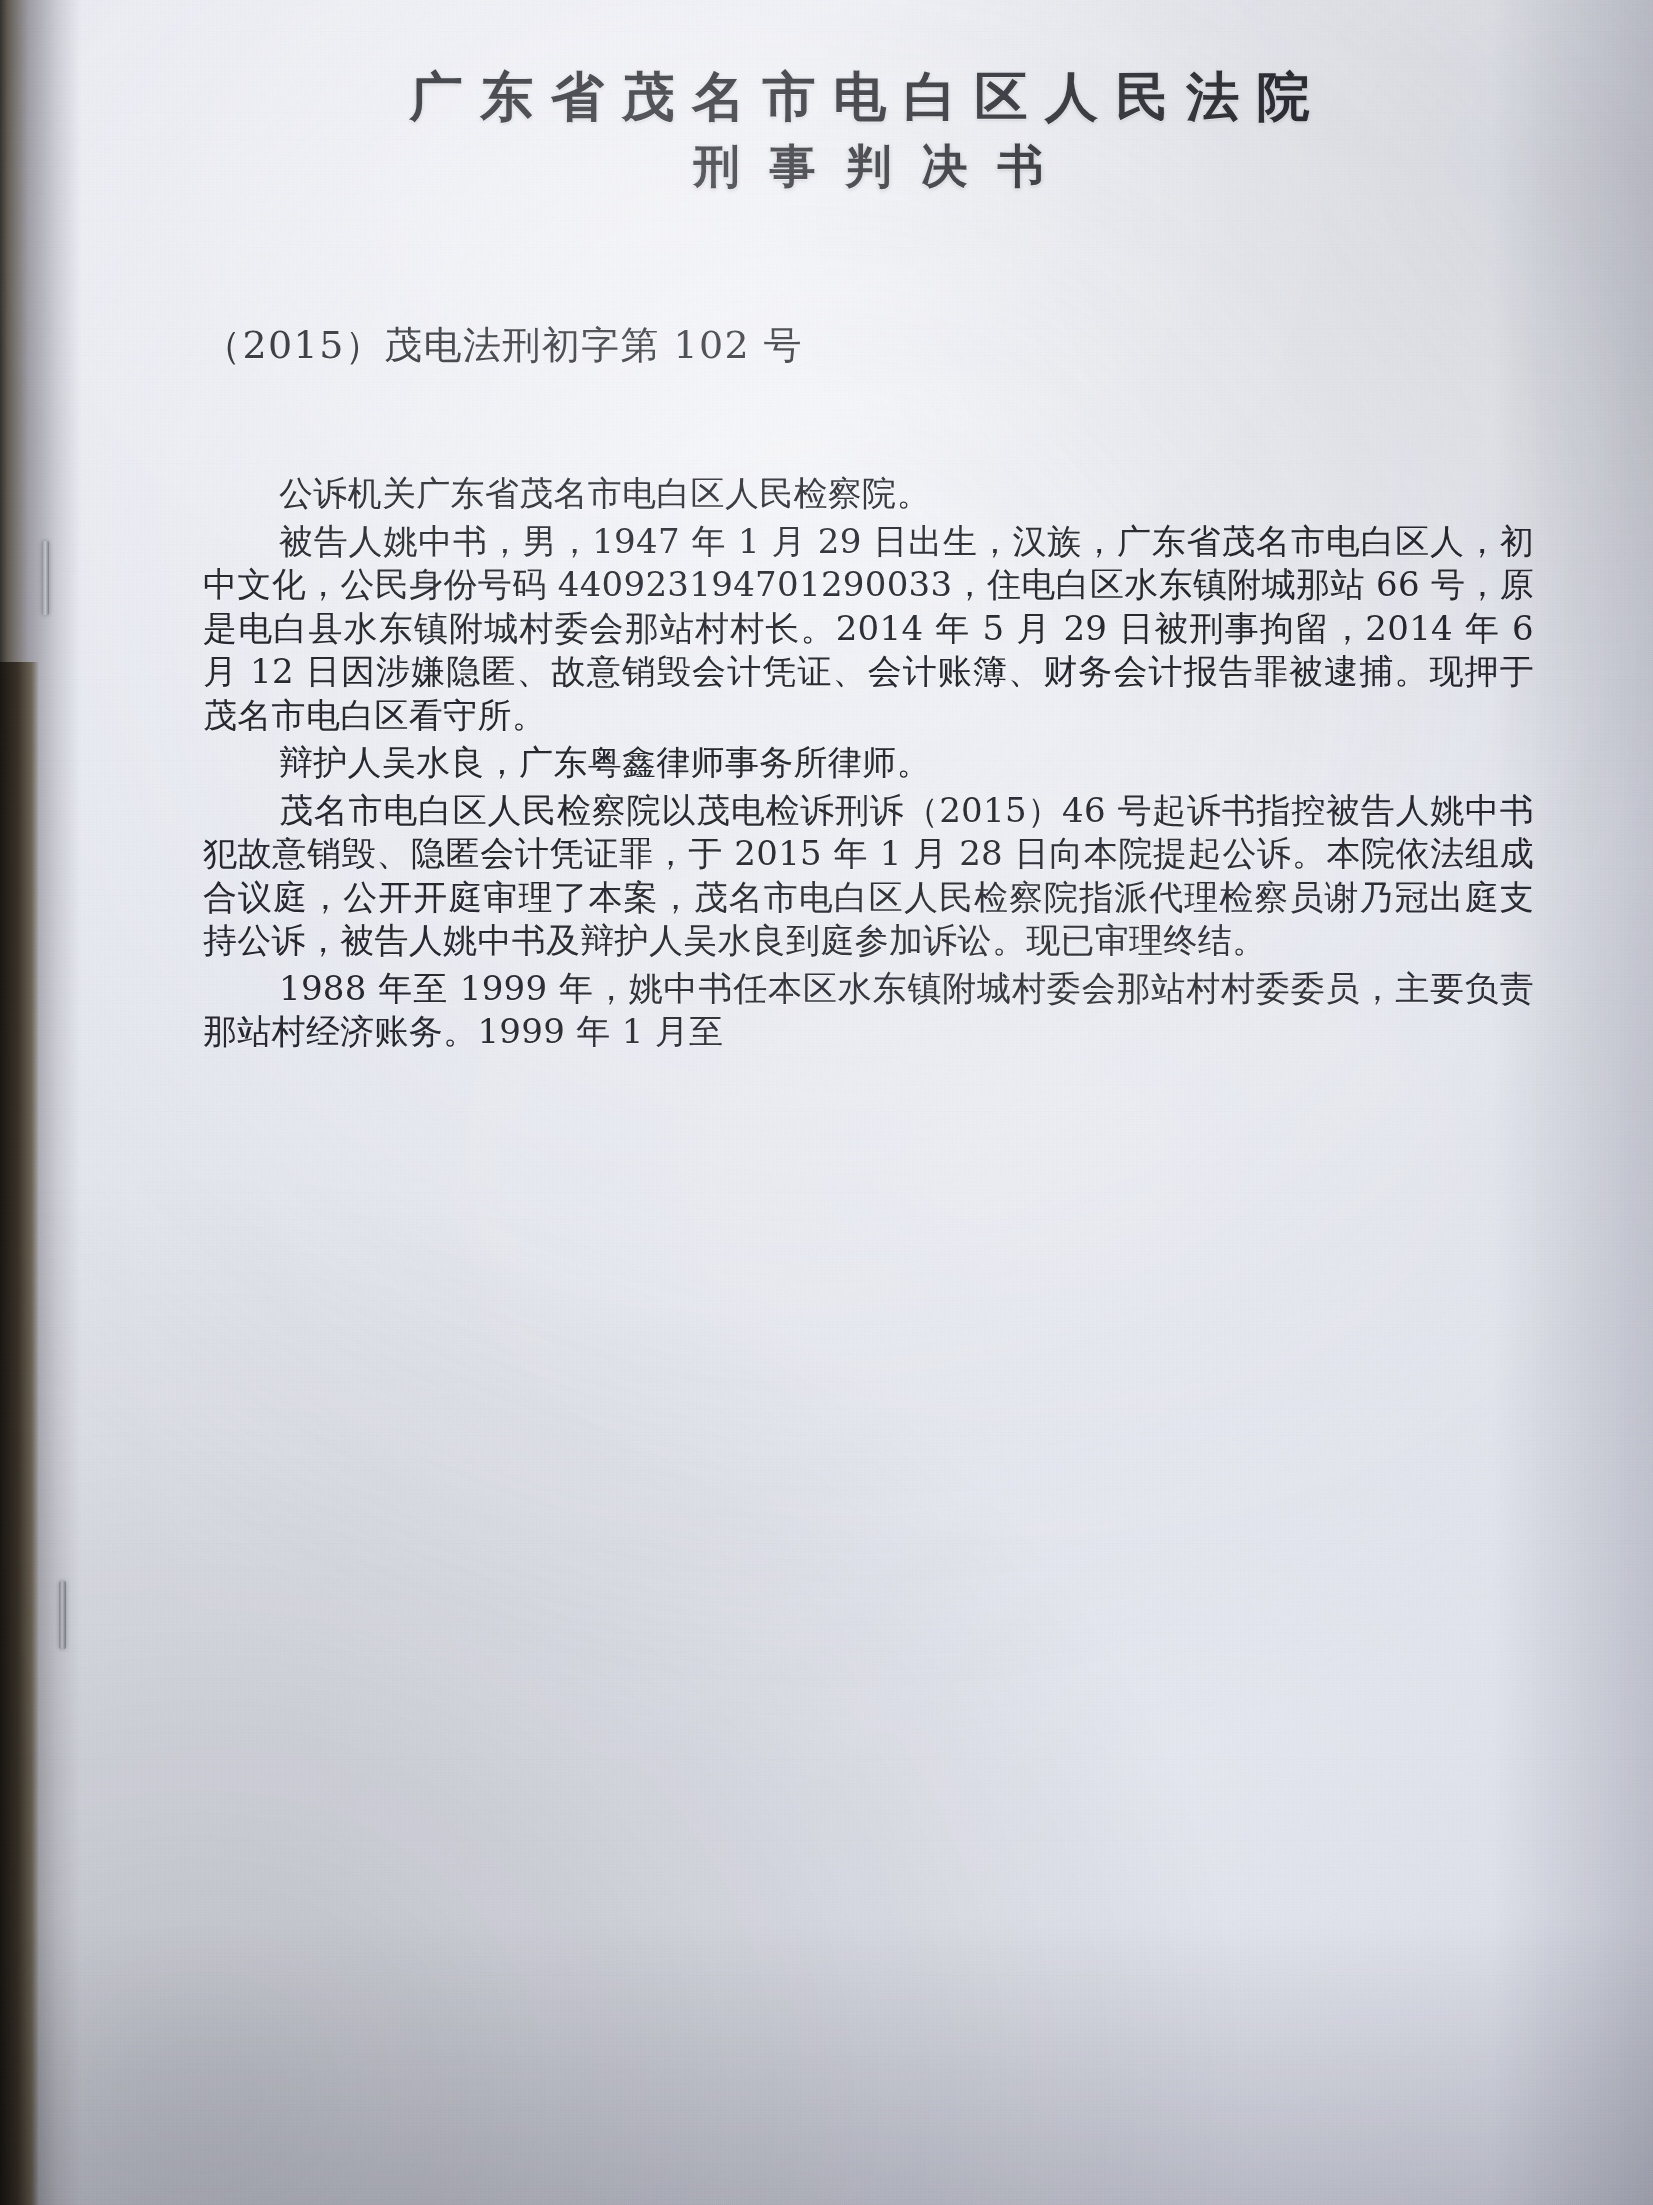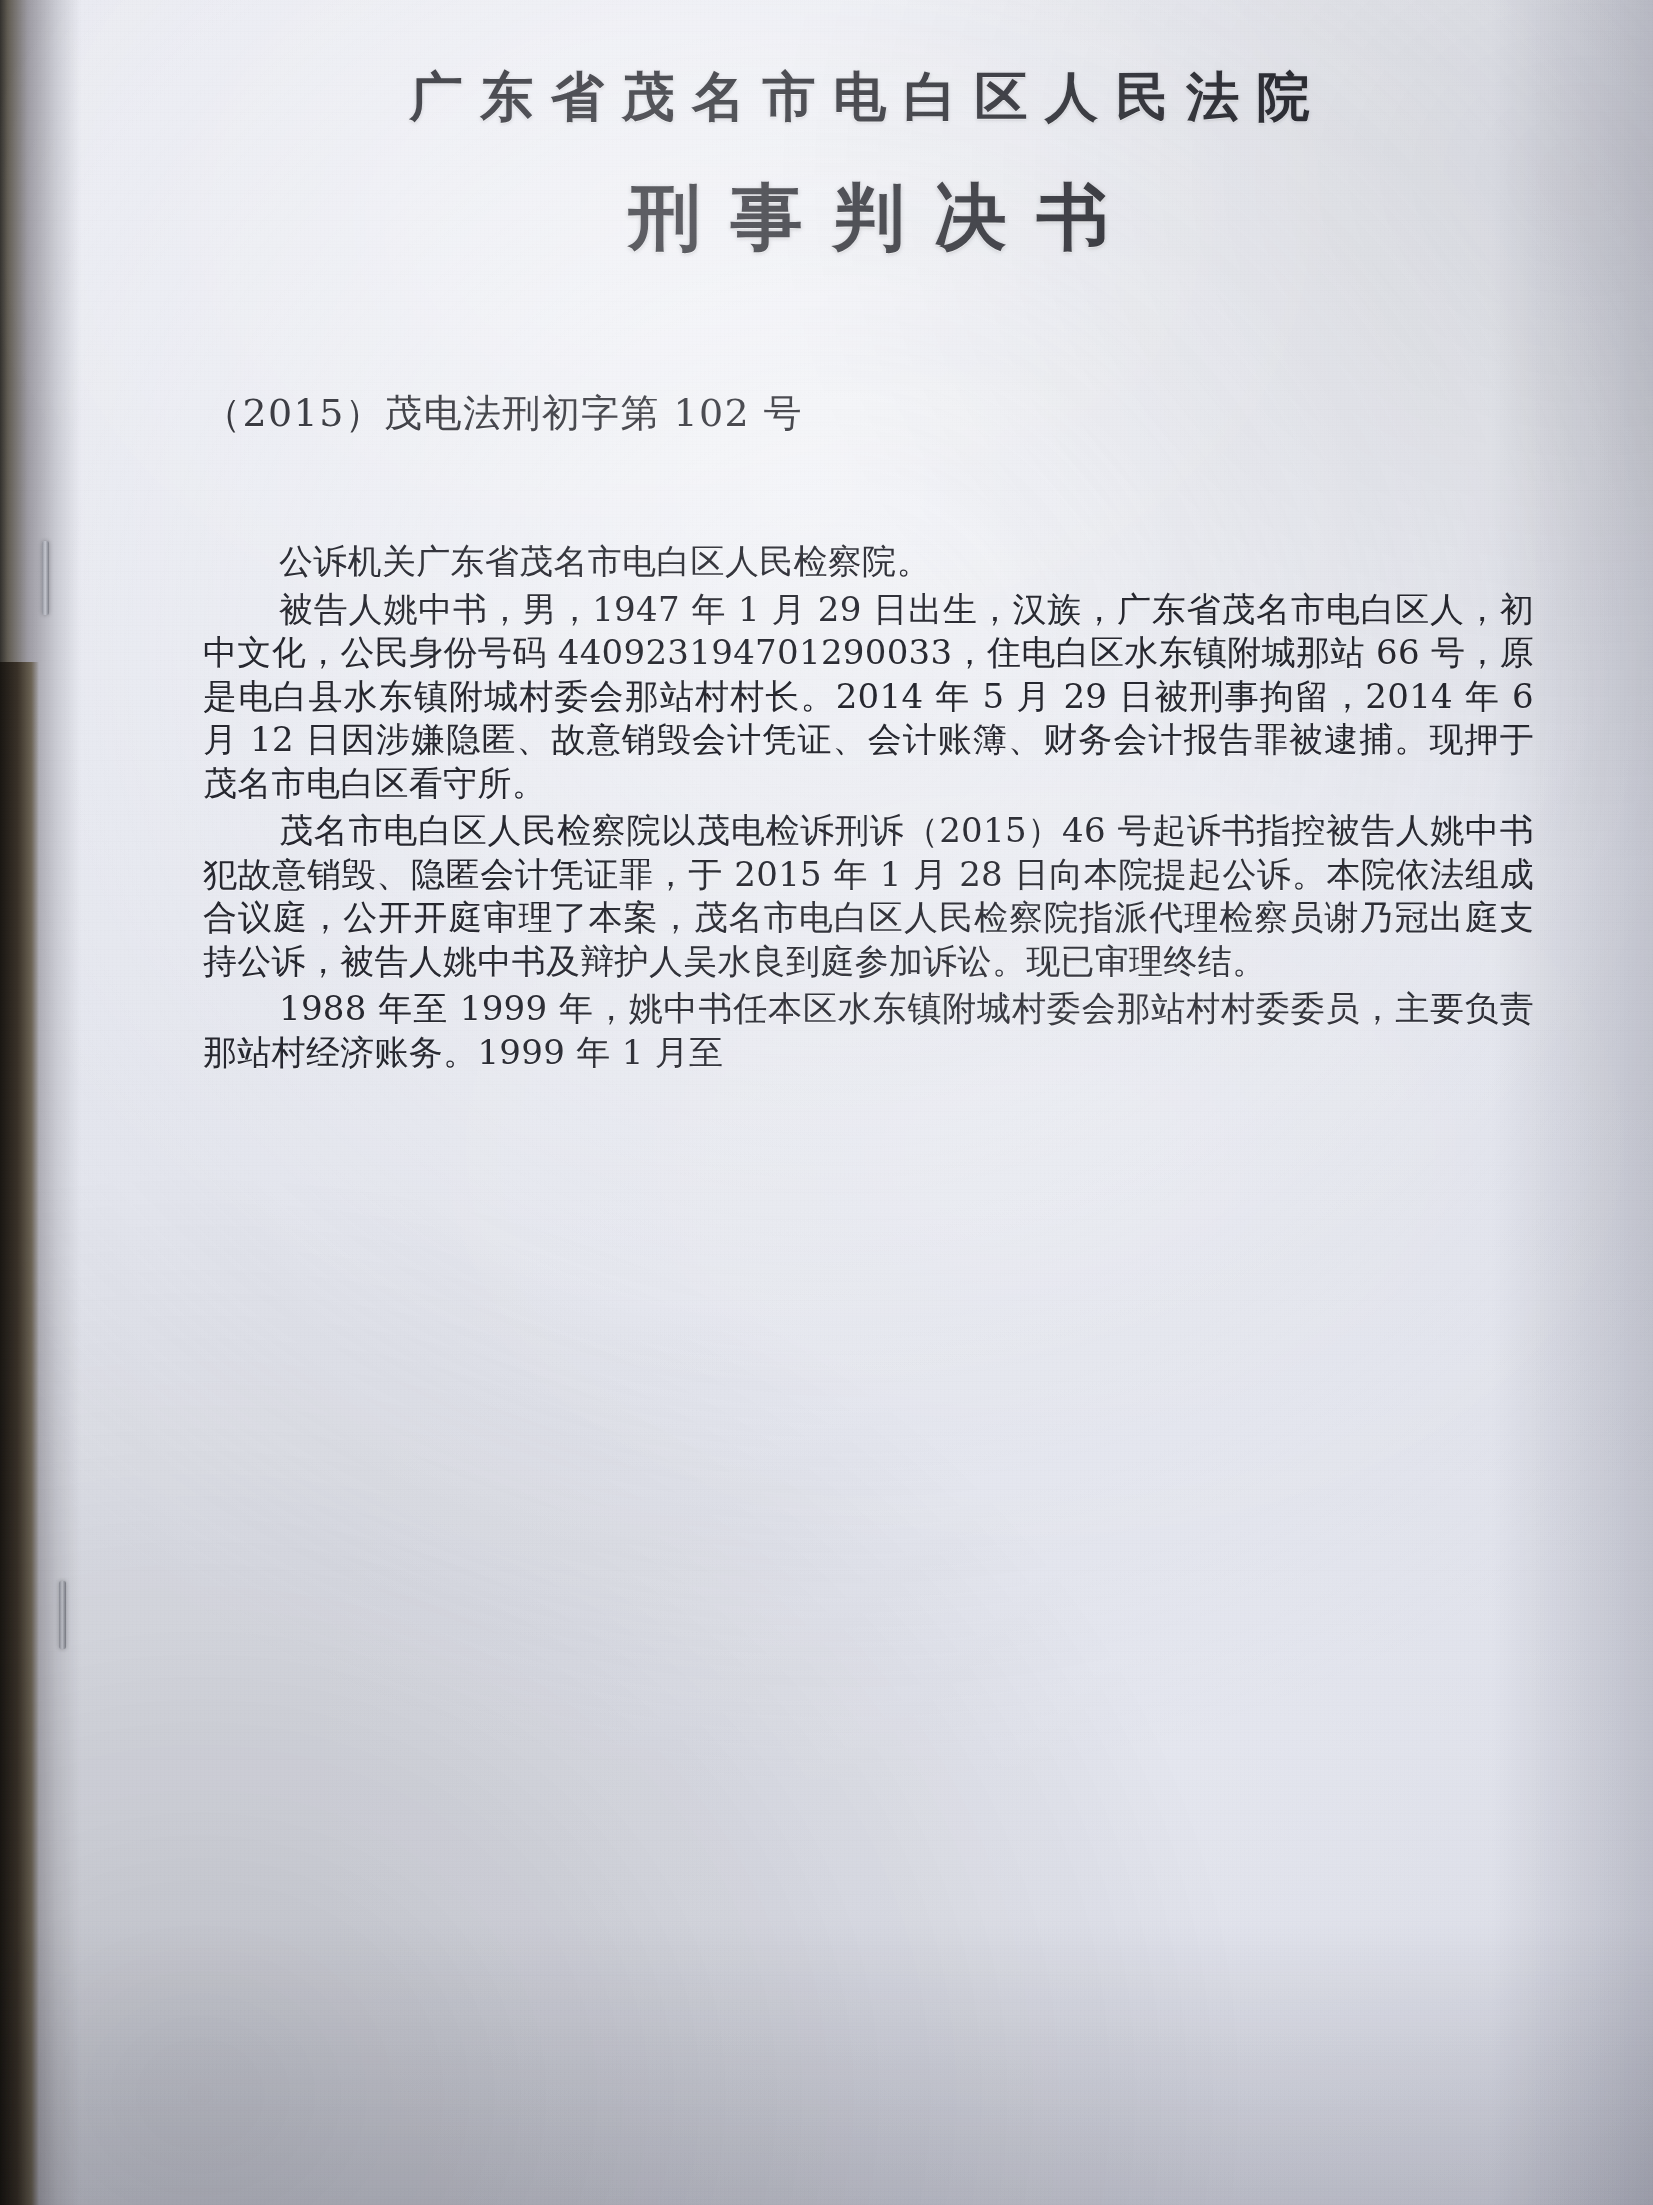--- a/index.html
+++ b/index.html
@@ -83,23 +83,23 @@
     margin-top: 62px;
     text-align: center;
     font-size: 53px;
     letter-spacing: 17.6px;
     font-weight: 700;
     color: #2b2c33;
     text-shadow: 0 0.7px 0 rgba(255,255,255,0.55), 0 1.4px 3.4px rgba(60,60,70,0.25);
     white-space: nowrap;
   }
   .doc-title {
-    margin-top: 36px;
+    margin-top: 2px;
     text-align: center;
-    font-size: 72px;
+    font-size: 46px;
     letter-spacing: 30px;
     font-weight: 700;
     color: #2b2c33;
     text-shadow: 0 0.7px 0 rgba(255,255,255,0.5), 0 1.4px 4px rgba(60,60,70,0.28);
     white-space: nowrap;
     padding-left: 30px;
   }
 
   .case-no {
     margin-top: 122px;
@@ -171,20 +171,21 @@
 
     <div class="court-name">广东省茂名市电白区人民法院</div>
 
     <div class="doc-title">刑事判决书</div>
 
     <div class="case-no">（2015）茂电法刑初字第 102 号</div>
 
     <div class="body">
       <p>公诉机关广东省茂名市电白区人民检察院。</p>
       <p>被告人姚中书，男，1947 年 1 月 29 日出生，汉族，广东省茂名市电白区人，初中文化，公民身份号码 440923194701290033，住电白区水东镇附城那站 66 号，原是电白县水东镇附城村委会那站村村长。2014 年 5 月 29 日被刑事拘留，2014 年 6 月 12 日因涉嫌隐匿、故意销毁会计凭证、会计账簿、财务会计报告罪被逮捕。现押于茂名市电白区看守所。</p>
+      <p>辩护人吴水良，广东粤鑫律师事务所律师。</p>
       <p>茂名市电白区人民检察院以茂电检诉刑诉（2015）46 号起诉书指控被告人姚中书犯故意销毁、隐匿会计凭证罪，于 2015 年 1 月 28 日向本院提起公诉。本院依法组成合议庭，公开开庭审理了本案，茂名市电白区人民检察院指派代理检察员谢乃冠出庭支持公诉，被告人姚中书及辩护人吴水良到庭参加诉讼。现已审理终结。</p>
       <p class="last">1988 年至 1999 年，姚中书任本区水东镇附城村委会那站村村委委员，主要负责那站村经济账务。1999 年 1 月至</p>
     </div>
 
   </div>
 
   <div class="lighting"></div>
   <div class="lighting2"></div>
   <div class="right-shade"></div>
   <div class="bottom-shade"></div>

